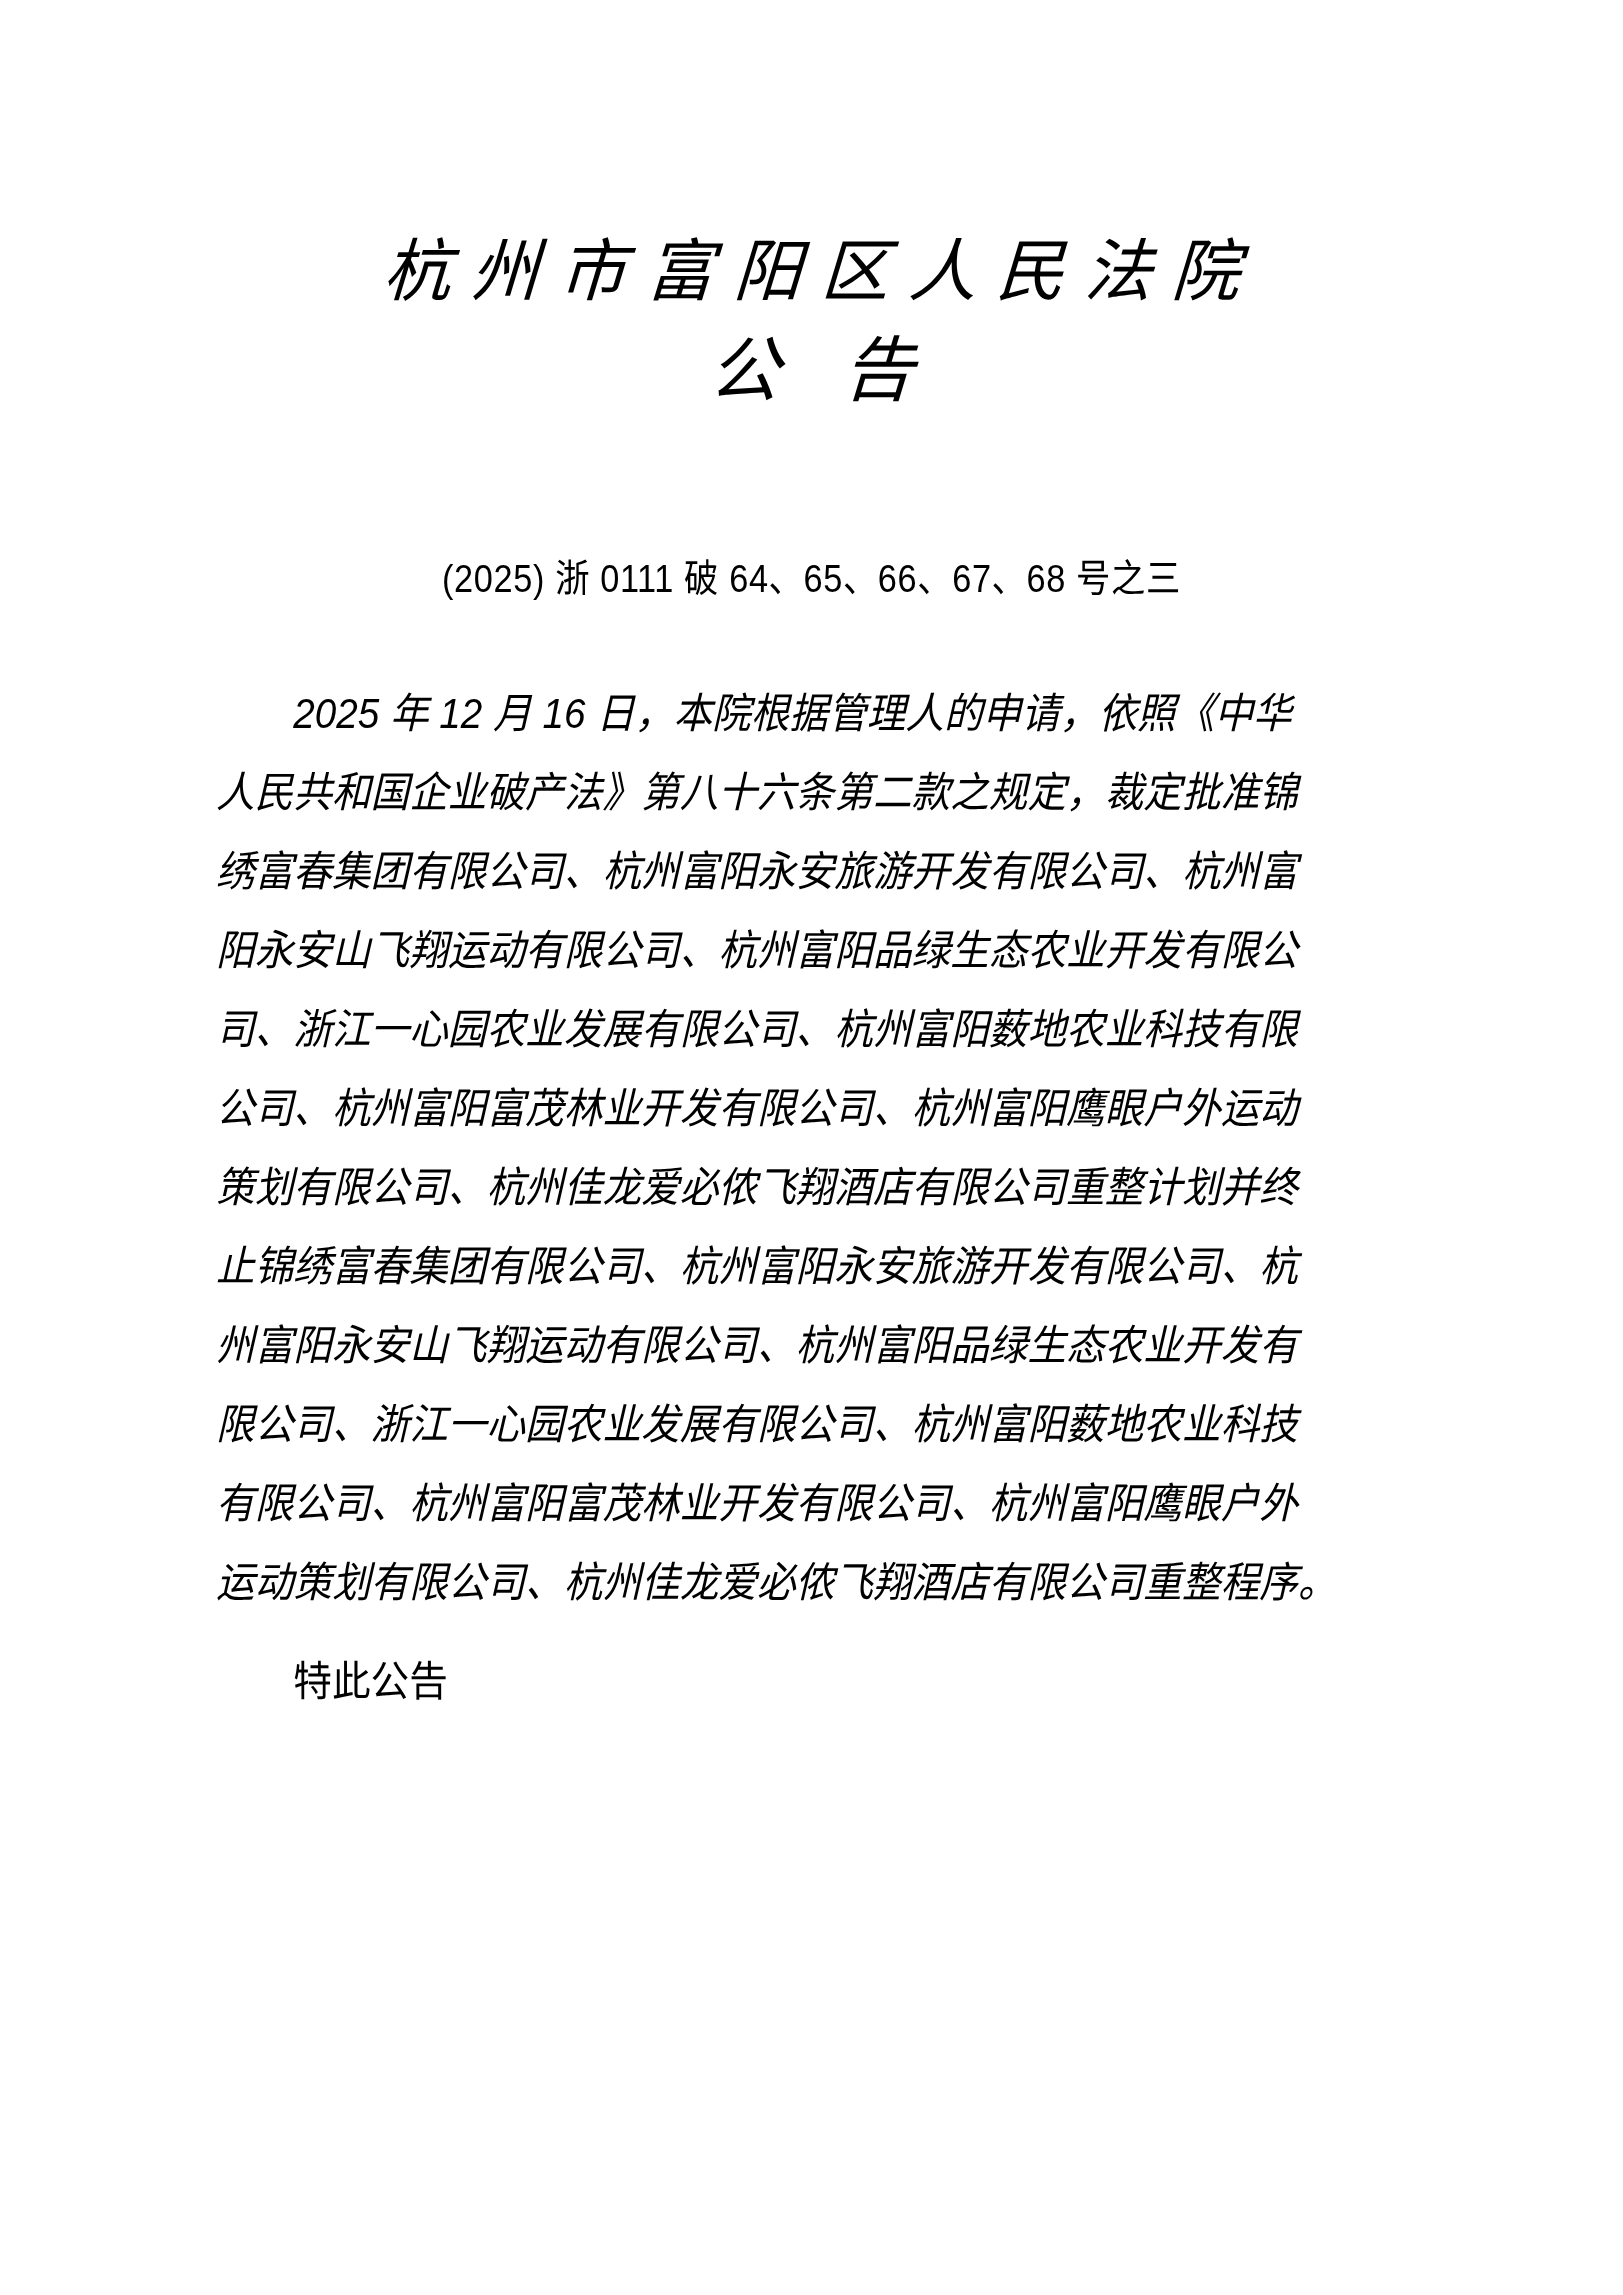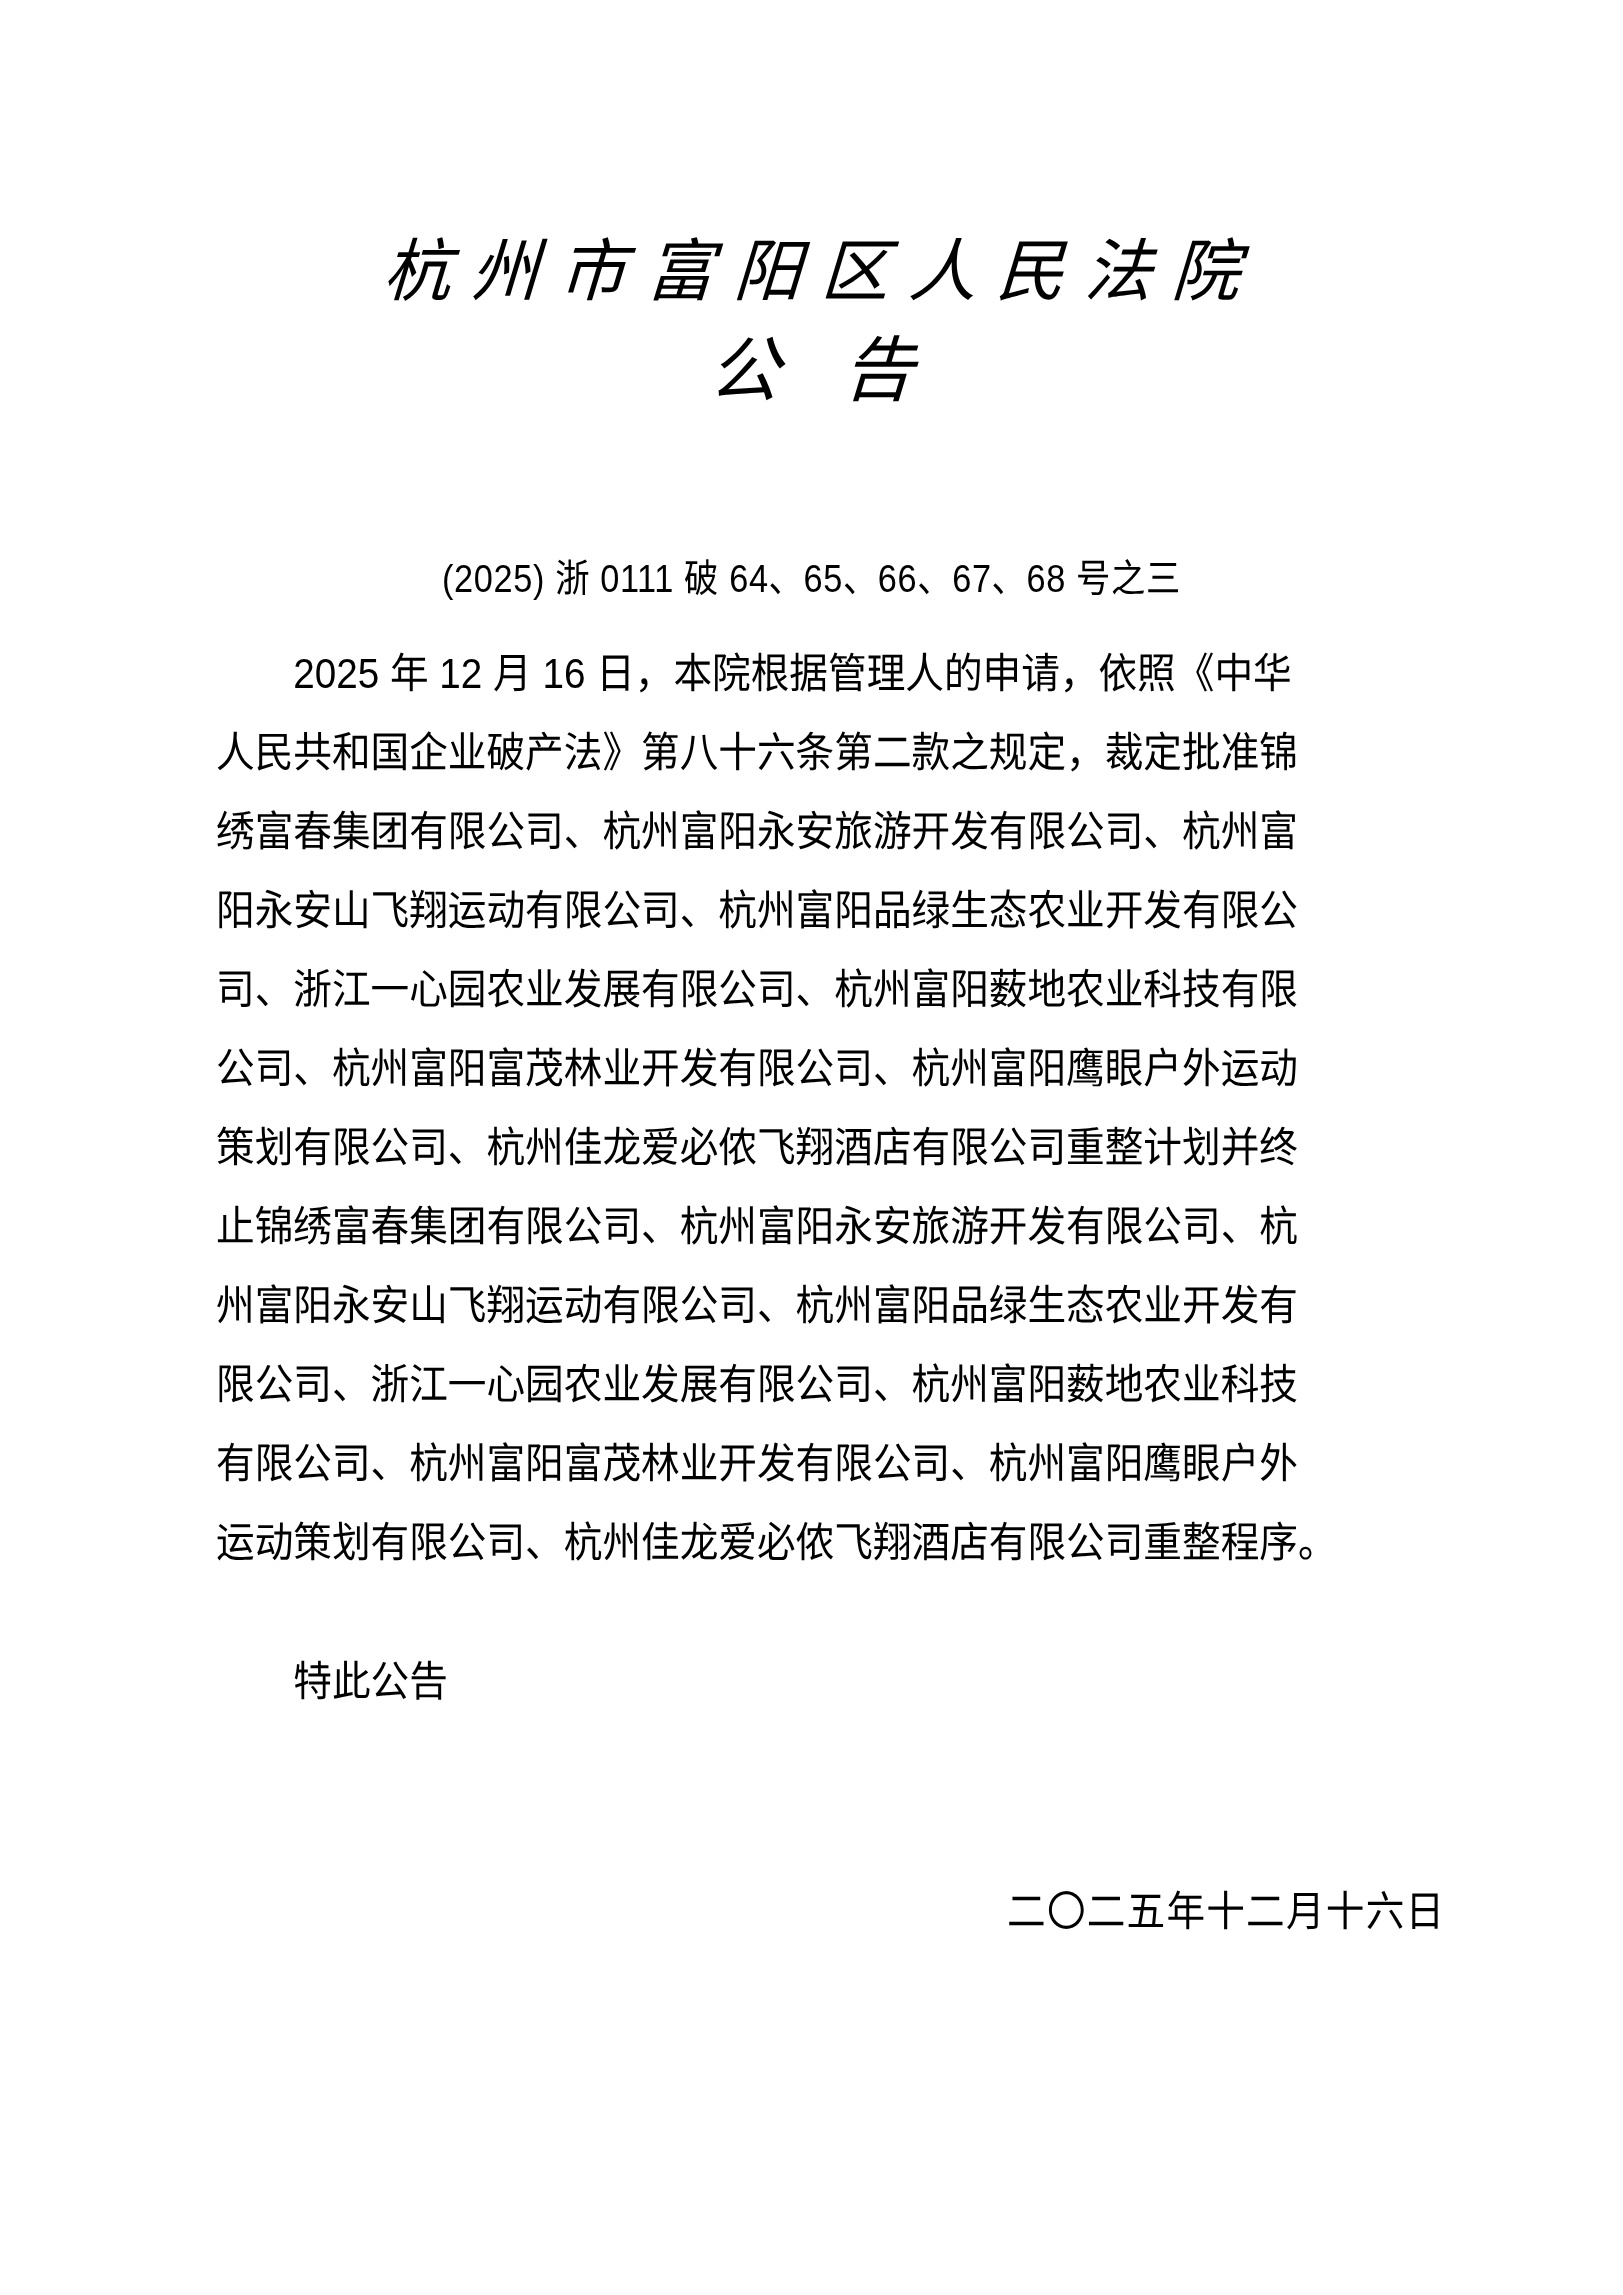--- a/index.html
+++ b/index.html
@@ -66,22 +66,23 @@
     line-height: 1.35;
     letter-spacing: 0.7px;
     white-space: nowrap;
     transform: scaleX(0.88);
   }
 
   
   .body-block {
     position: absolute;
     left: 216px;
-    top: 634px;
+    top: 674px;
     width: 1230px;
+    font-style: italic;
   }
   .body-line {
     font-size: 42px;
     line-height: 79px;
     height: 79px;
     white-space: nowrap;
     transform: scaleX(0.92);
     transform-origin: left center;
     letter-spacing: 0px;
   }
@@ -141,18 +142,15 @@
     <div class="body-line">策划有限公司、杭州佳龙爱必侬飞翔酒店有限公司重整计划并终</div>
     <div class="body-line">止锦绣富春集团有限公司、杭州富阳永安旅游开发有限公司、杭</div>
     <div class="body-line">州富阳永安山飞翔运动有限公司、杭州富阳品绿生态农业开发有</div>
     <div class="body-line">限公司、浙江一心园农业发展有限公司、杭州富阳薮地农业科技</div>
     <div class="body-line">有限公司、杭州富阳富茂林业开发有限公司、杭州富阳鹰眼户外</div>
     <div class="body-line">运动策划有限公司、杭州佳龙爱必侬飞翔酒店有限公司重整程序。</div>
   </div>
 
   <div class="tail-note">特此公告</div>
 
-  <div class="sign-block">
-    <span class="sign-date">二〇二五年十二月十六日</span>
-  </div>
 
 </div>
 
 
 </body></html>

